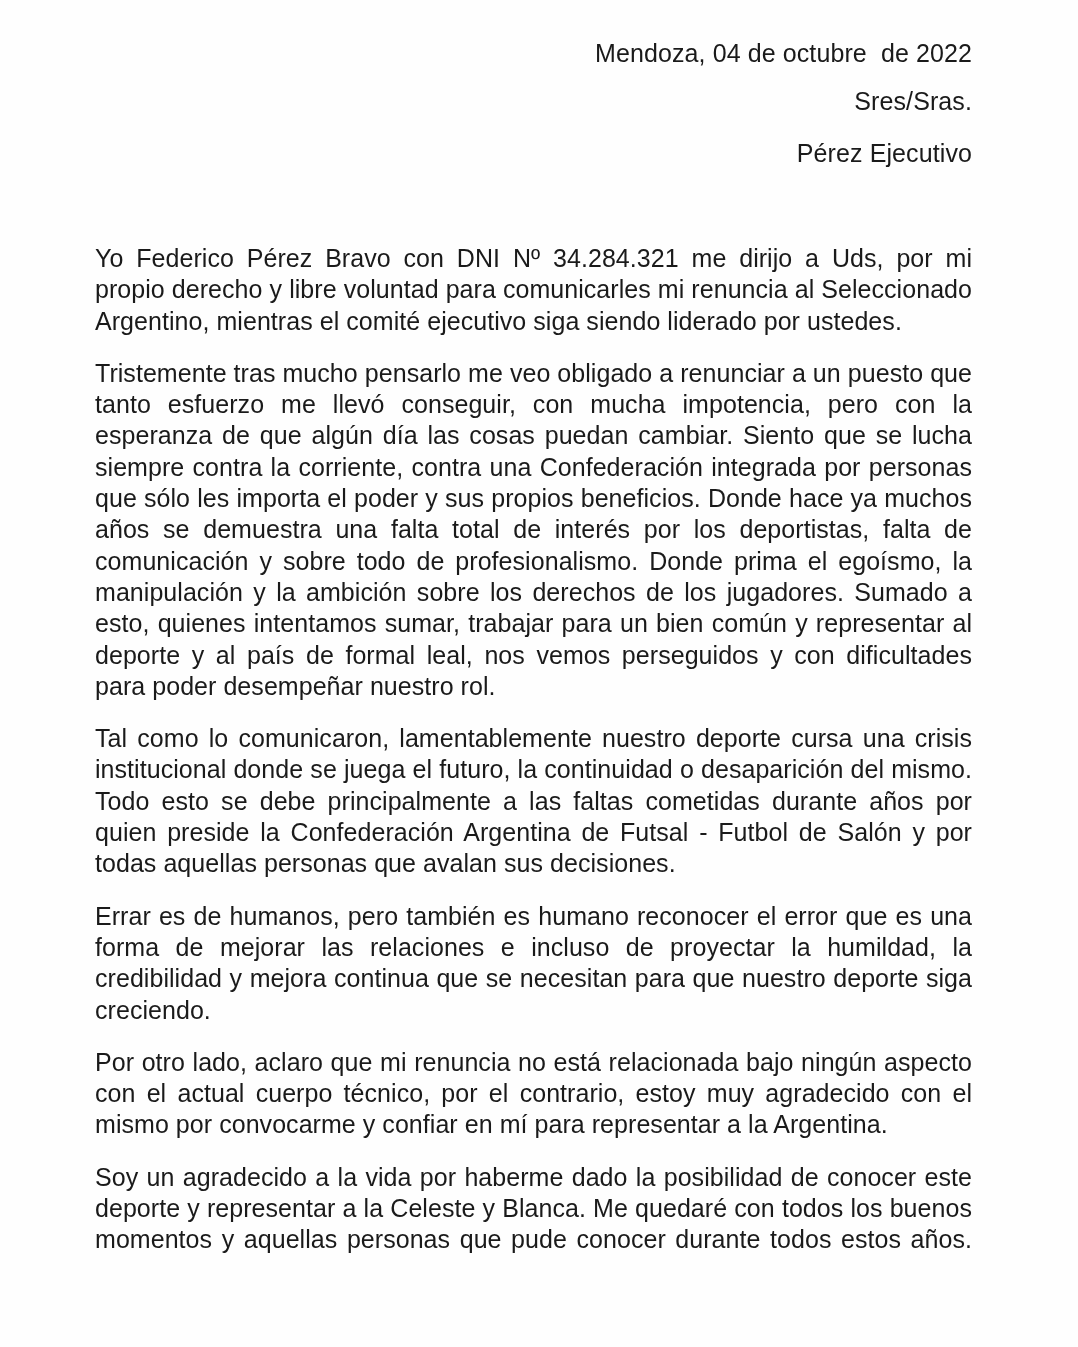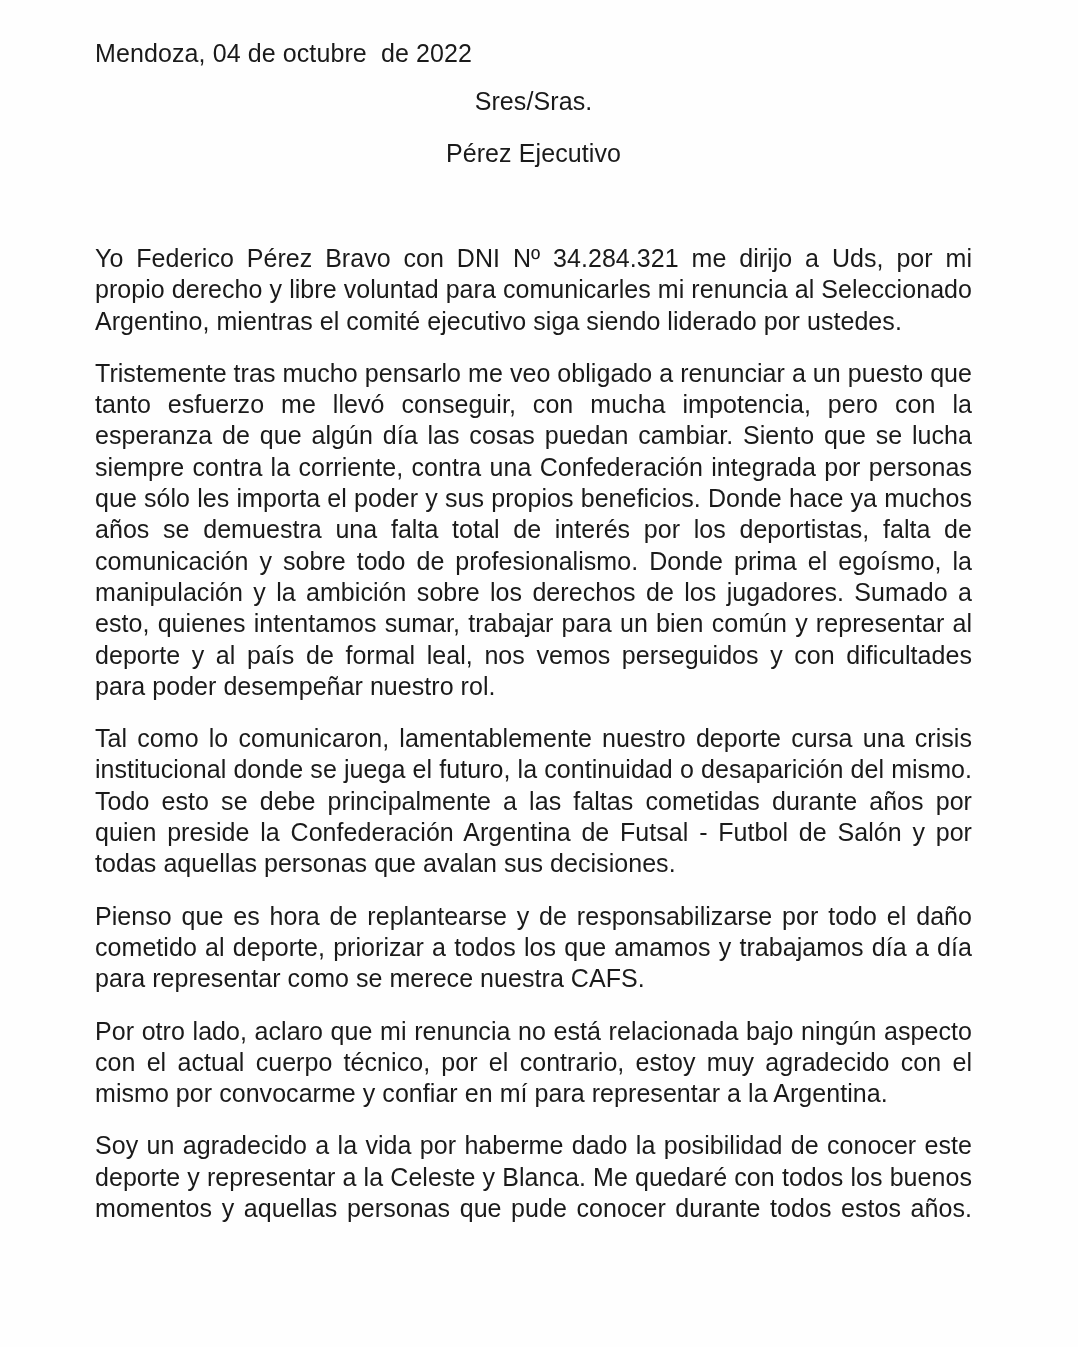--- a/index.html
+++ b/index.html
@@ -20,40 +20,40 @@
     color: #1a1a1a;
     -webkit-font-smoothing: antialiased;
   }
 
   
   .date-line {
     position: absolute;
     top: 38px;
     left: 95px;
     right: 106px;
-    text-align: left;
+    text-align: right;
     font-size: 25px;
     line-height: 31px;
     letter-spacing: 0.1px;
     white-space: pre;
   }
 
   
   .heading-block {
     position: absolute;
     top: 86px;
     left: 95px;
     right: 106px;
   }
 
   .heading-line {
     font-size: 25px;
     line-height: 31px;
     margin: 0 0 21px 0;
-    text-align: center;
+    text-align: right;
     letter-spacing: 0.1px;
     white-space: pre-wrap;
   }
 
   
   .body-block {
     position: absolute;
     top: 243px;
     left: 95px;
     right: 106px;
@@ -88,18 +88,18 @@
 
   <div class="heading-block">
     <p class="heading-line">Sres/Sras.</p>
     <p class="heading-line">Pérez Ejecutivo</p>
   </div>
 
   <div class="body-block">
     <p class="para">Yo Federico Pérez Bravo con DNI Nº 34.284.321 me dirijo a Uds, por mi propio derecho y libre voluntad para comunicarles mi renuncia al Seleccionado Argentino, mientras el comité ejecutivo siga siendo liderado por ustedes.</p>
     <p class="para">Tristemente tras mucho pensarlo me veo obligado a renunciar a un puesto que tanto esfuerzo me llevó conseguir, con mucha impotencia, pero con la esperanza de que algún día las cosas puedan cambiar. Siento que se lucha siempre contra la corriente, contra una Confederación integrada por personas que sólo les importa el poder y sus propios beneficios. Donde hace ya muchos años se demuestra una falta total de interés por los deportistas, falta de comunicación y sobre todo de profesionalismo. Donde prima el egoísmo, la manipulación y la ambición sobre los derechos de los jugadores. Sumado a esto, quienes intentamos sumar, trabajar para un bien común y representar al deporte y al país de formal leal, nos vemos perseguidos y con dificultades para poder desempeñar nuestro rol.</p>
     <p class="para">Tal como lo comunicaron, lamentablemente nuestro deporte cursa una crisis institucional donde se juega el futuro, la continuidad o desaparición del mismo. Todo esto se debe principalmente a las faltas cometidas durante años por quien preside la Confederación Argentina de Futsal - Futbol de Salón y por todas aquellas personas que avalan sus decisiones.</p>
-    <p class="para">Pienso que es hora de replantearse y de responsabilizarse por todo el daño cometido al deporte, priorizar a todos los que amamos y trabajamos día a día para representar como se merece nuestra CAFS.</p>
+    <p class="para">Errar es de humanos, pero también es humano reconocer el error que es una forma de mejorar las relaciones e incluso de proyectar la humildad, la credibilidad y mejora continua que se necesitan para que nuestro deporte siga creciendo.</p>
     <p class="para">Por otro lado, aclaro que mi renuncia no está relacionada bajo ningún aspecto con el actual cuerpo técnico, por el contrario, estoy muy agradecido con el mismo por convocarme y confiar en mí para representar a la Argentina.</p>
     <p class="para justify-last">Soy un agradecido a la vida por haberme dado la posibilidad de conocer este deporte y representar a la Celeste y Blanca. Me quedaré con todos los buenos momentos y aquellas personas que pude conocer durante todos estos años.</p>
   </div>
 
 </div>
 
 </body></html>

